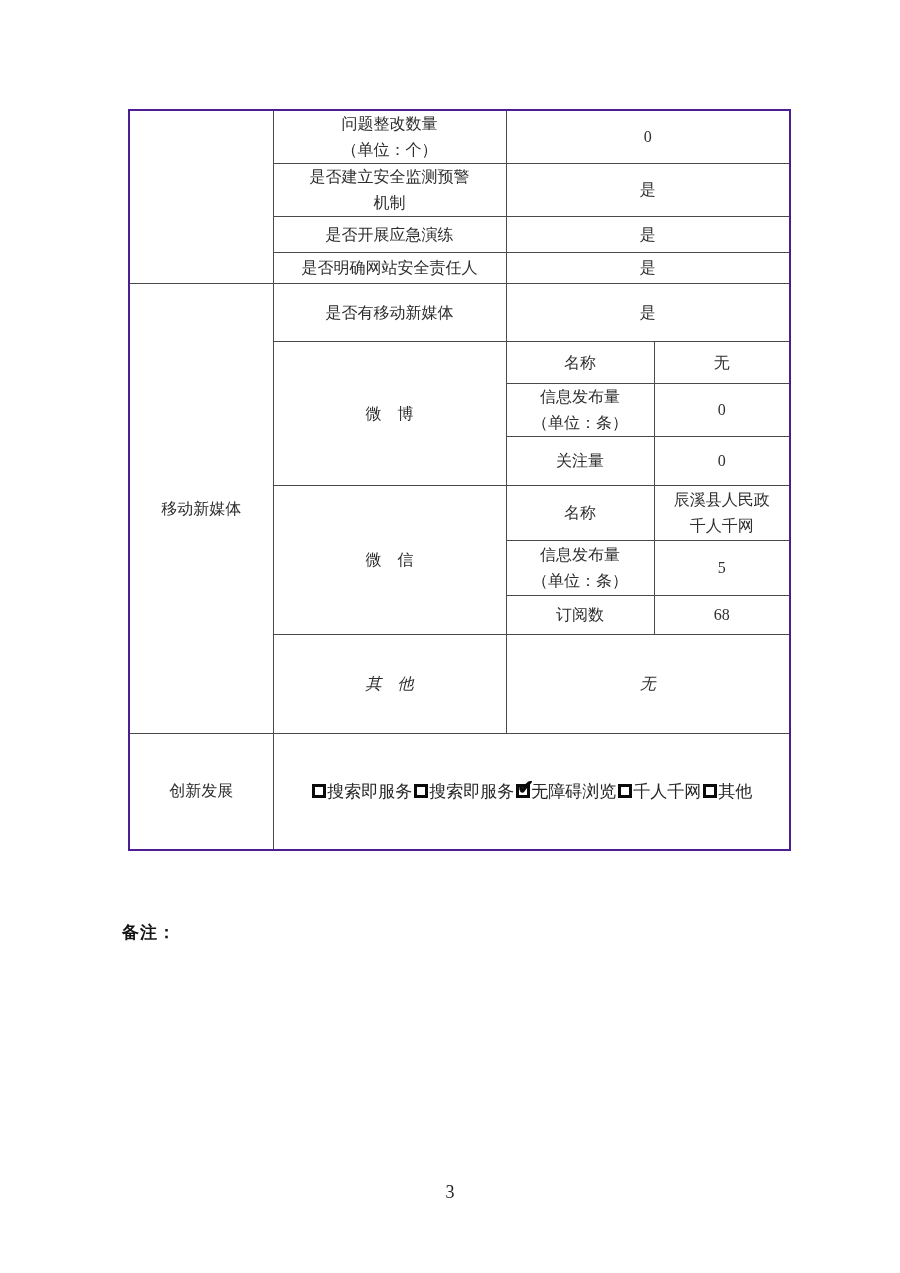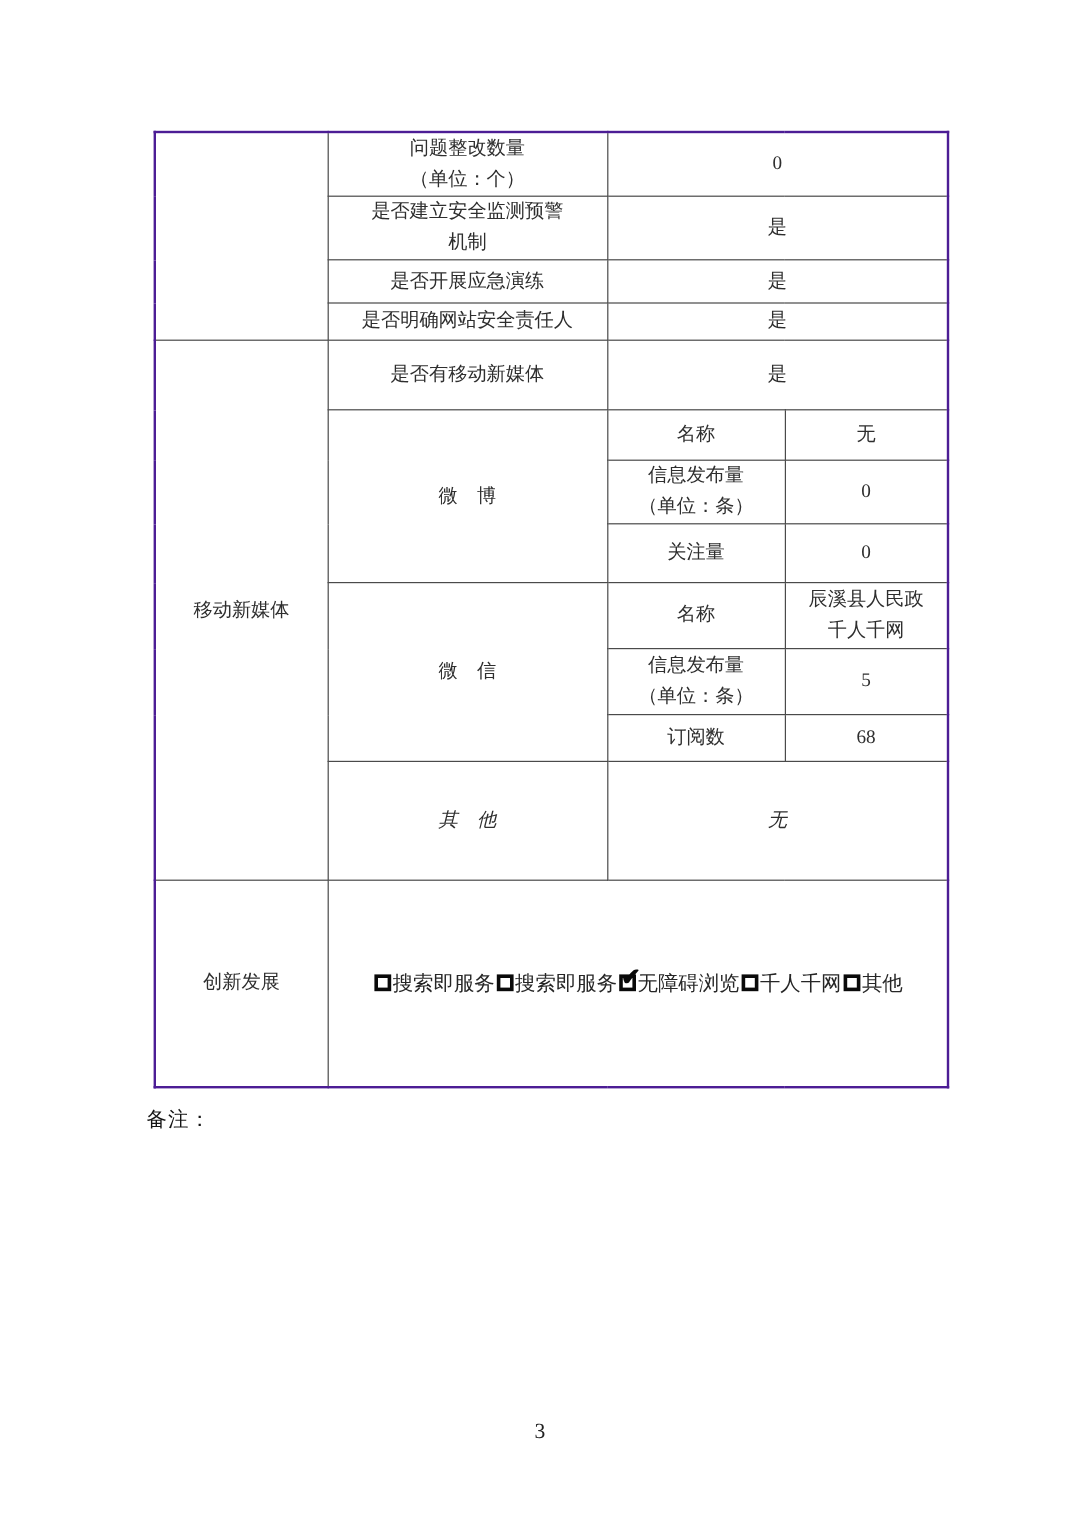--- a/index.html
+++ b/index.html
@@ -34,21 +34,21 @@
   tr.hA3 { height: 36px; }
   tr.hA4 { height: 31px; }
   tr.hB1 { height: 58px; }
   tr.hB2 { height: 42px; }
   tr.hB3 { height: 53px; }
   tr.hB4 { height: 49px; }
   tr.hB5 { height: 55px; }
   tr.hB6 { height: 55px; }
   tr.hB7 { height: 39px; }
   tr.hB8 { height: 99px; font-style: italic; }
-  tr.hC1 { height: 172px; }
+  tr.hC1 { height: 116px; }
   .cb-row {
     display: flex;
     justify-content: center;
     align-items: center;
     white-space: nowrap;
     font-size: 17px;
     color: #262626;
   }
   .cb-item { display: inline-flex; align-items: center; }
   .cb-box {
@@ -65,21 +65,21 @@
     left: -2px; top: -10px;
     font-size: 20px;
     font-weight: bold;
     color: #0a0a0a;
     line-height: 20px;
   }
   .note {
     position: absolute;
     left: 122px; top: 921px;
     font-size: 17px;
-    font-weight: normal;
+    font-weight: bold;
     color: #141414;
     letter-spacing: 1px;
   }
   .page-number {
     position: absolute;
     left: 0; top: 1182px;
     width: 100%;
     text-align: center;
     font-size: 18px;
     color: #222222;

